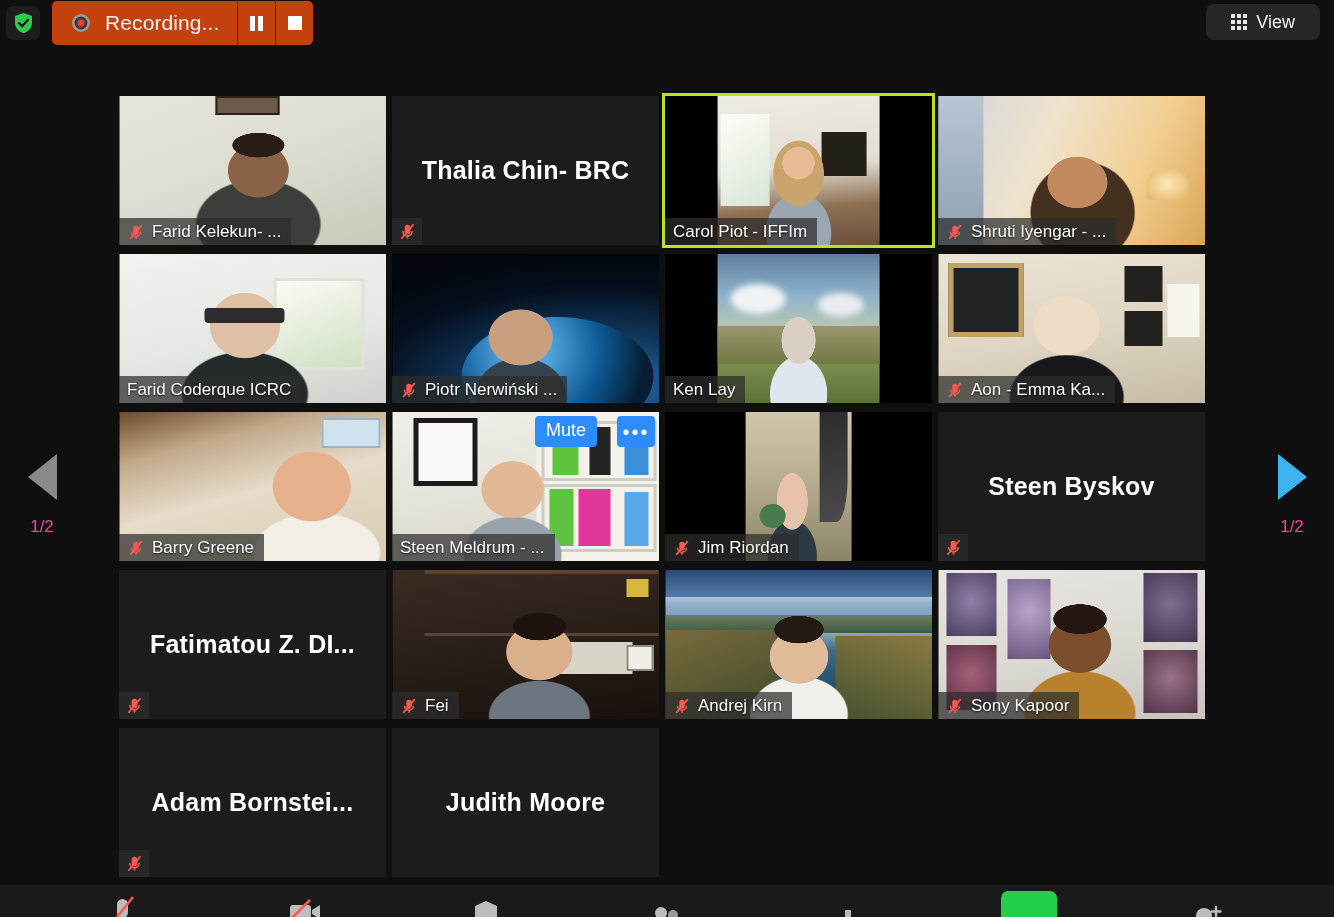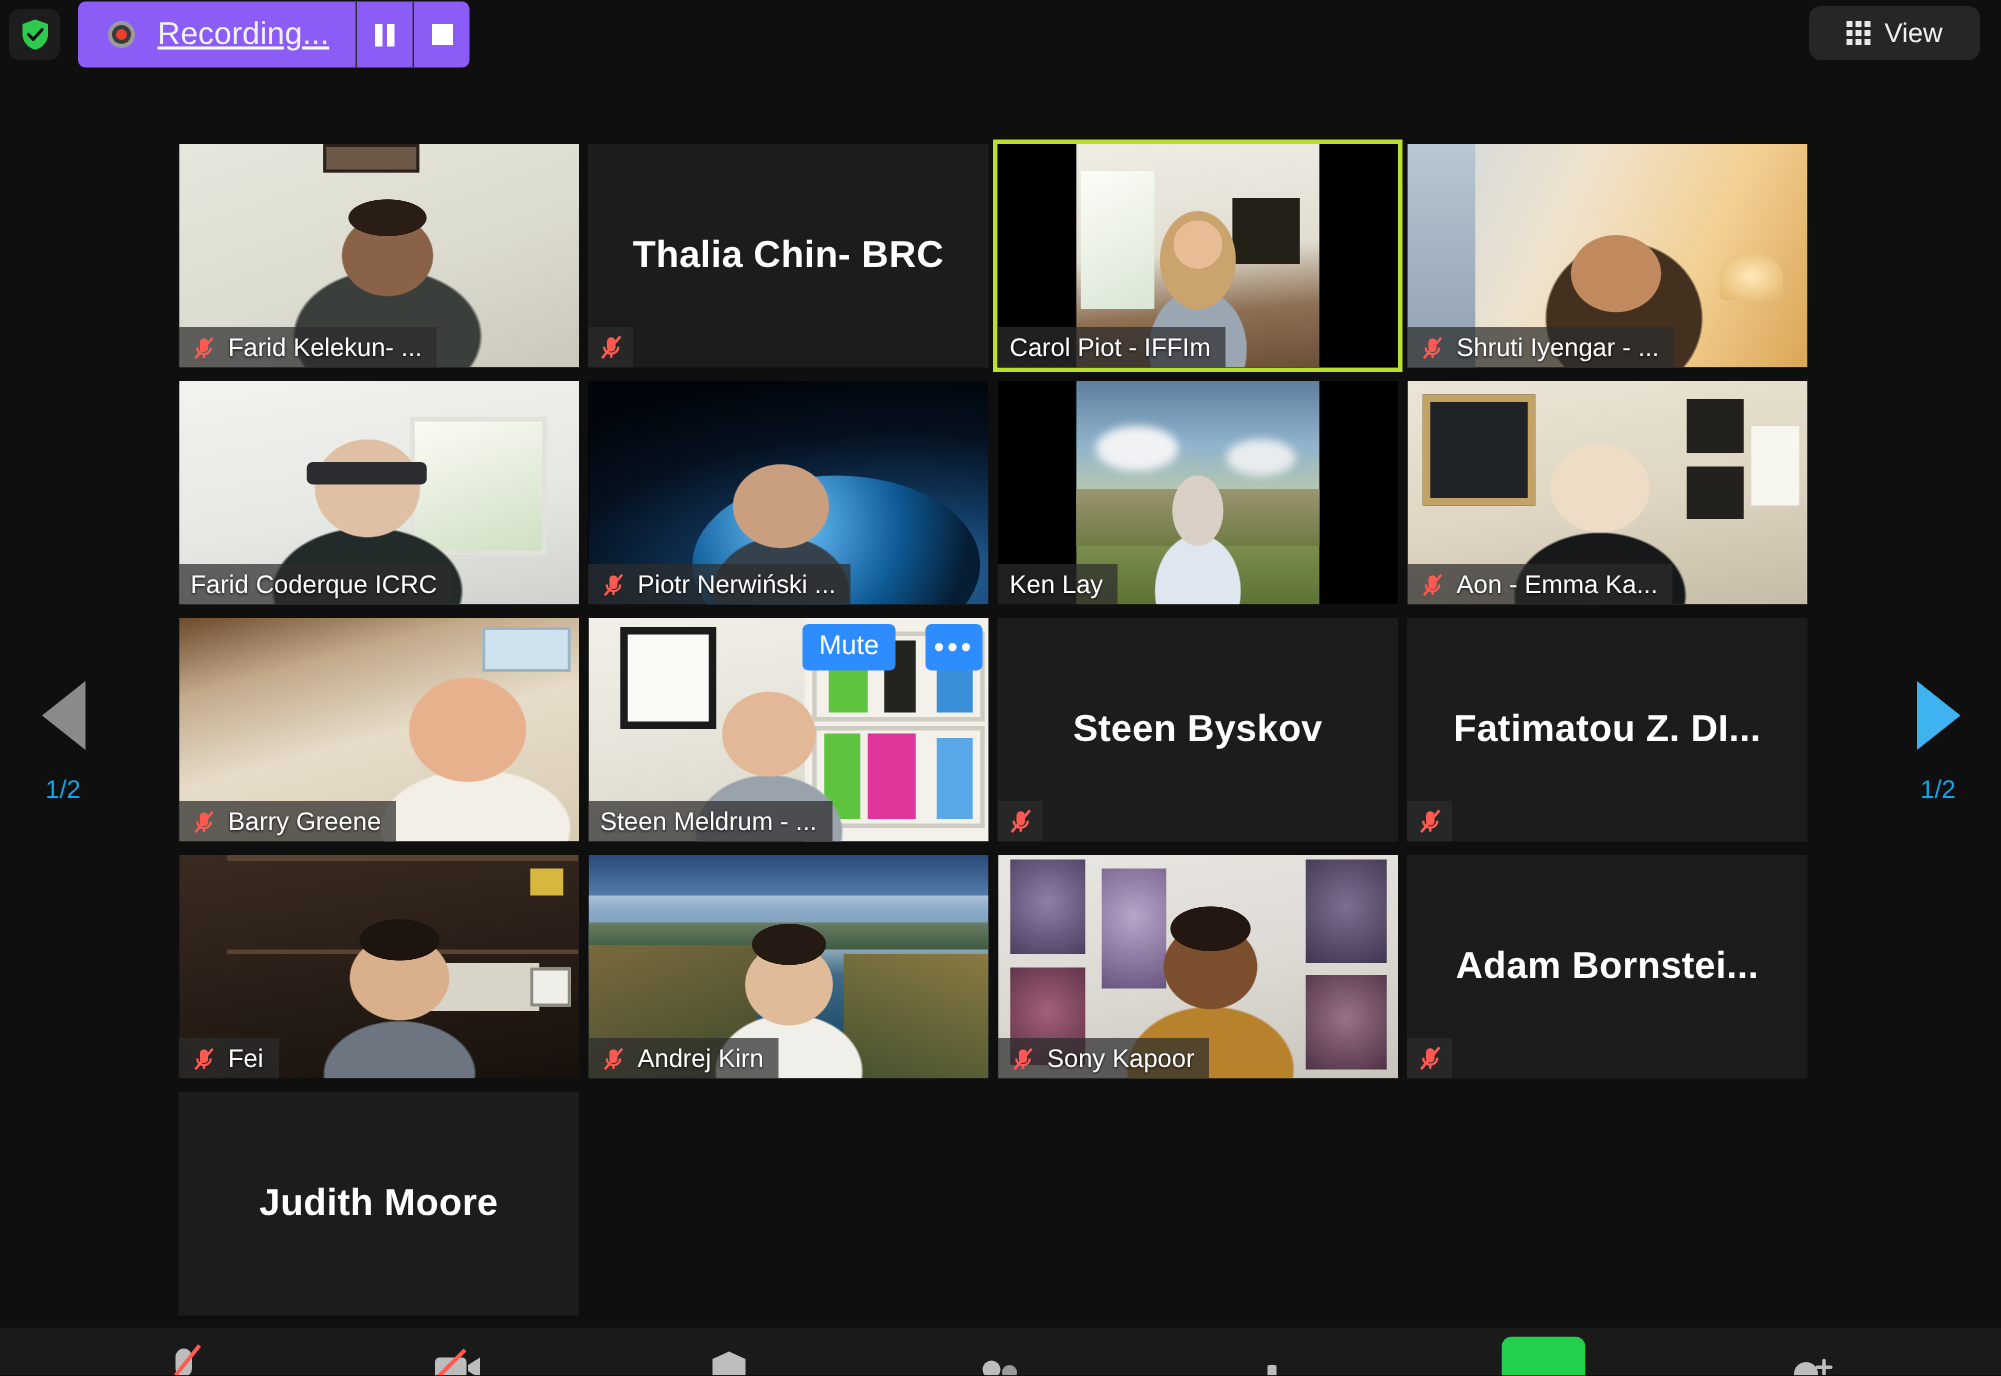--- a/index.html
+++ b/index.html
@@ -38,25 +38,24 @@
     border-radius: 7px;
     display: flex;
     align-items: center;
     justify-content: center;
   }
 
   .rec-pill {
     position: absolute;
     left: 52px; top: 1px;
     height: 44px;
-    background: #8b5cf6;
+    background: #c2410c;
     border-radius: 5px;
     display: flex;
     align-items: center;
-    text-decoration: underline;
   }
 
   .rec-dot-wrap {
     width: 22px; height: 22px;
     margin-left: 18px;
     display: flex; align-items: center; justify-content: center;
   }
 
   .rec-label {
     margin-left: 13px;
@@ -131,21 +130,21 @@
     width: 0; height: 0;
     border-top: 23px solid transparent;
     border-bottom: 23px solid transparent;
   }
   .tri.left  { border-right: 29px solid #8a8a8a; }
   .tri.right { border-left: 29px solid #3fb3f0; }
 
   .pager-count {
     margin-top: 17px;
     font-size: 17px;
-    color: #0ea5e9;
+    color: #ec4899;
     text-align: center;
   }
 
   
   .gallery {
     position: absolute;
     left: 119px;
     top: 96px;
     width: 1097px;
     display: grid;
@@ -548,20 +547,42 @@
         </div>
         <div class="namestrip">
           <span class="label">Steen Meldrum - ...</span>
         </div>
         <div class="hover-ctrls">
           <div class="mute-btn">Mute</div>
           <div class="more-btn">•••</div>
         </div>
       </div>
       <div class="tile">
+        <div class="vid">
+          <div class="vid-inner narrow">
+            <div class="sc" style="background:linear-gradient(180deg,#cfc6ab 0%,#bdb296 38%,#8c8468 100%)"></div>
+            <div style="position:absolute;right:4%;top:0;width:26%;height:74%;background:linear-gradient(160deg,#2c2c2c,#4b4b4b);border-radius:0 0 40% 0"></div>
+            <div class="sc" style="background:radial-gradient(ellipse 38% 40% at 44% 97%,#2d3a44 0%,#2d3a44 60%,transparent 62%)"></div>
+            <div class="sc" style="background:radial-gradient(ellipse 20% 26% at 44% 60%,#e7c3ab 0%,#e7c3ab 72%,transparent 74%)"></div>
+            <div style="position:absolute;left:14%;top:62%;width:24%;height:16%;background:#4a7b4f;border-radius:50%"></div>
+          </div>
+        </div>
+        <div class="namestrip">
+          <span style="display:inline-flex">
+            <svg width="18" height="18" viewBox="0 0 20 20" aria-hidden="true">
+              <rect x="7" y="3" width="6" height="10" rx="3" fill="#ff5a52"></rect>
+              <path d="M5 9.6 a5 5 0 0 0 10 0" fill="none" stroke="#ff5a52" stroke-width="1.7"></path>
+              <line x1="10" y1="14.6" x2="10" y2="17.4" stroke="#ff5a52" stroke-width="1.7"></line>
+              <line x1="3.6" y1="17.6" x2="16.4" y2="2.4" stroke="#ff5a52" stroke-width="1.9"></line>
+            </svg>
+          </span>
+          <span class="label">Jim Riordan</span>
+        </div>
+      </div>
+      <div class="tile">
         <div class="bigname">Steen Byskov</div>
         <div class="mutebox">
           <span style="display:inline-flex">
             <svg width="19" height="19" viewBox="0 0 20 20" aria-hidden="true">
               <rect x="7" y="3" width="6" height="10" rx="3" fill="#ff5a52"></rect>
               <path d="M5 9.6 a5 5 0 0 0 10 0" fill="none" stroke="#ff5a52" stroke-width="1.7"></path>
               <line x1="10" y1="14.6" x2="10" y2="17.4" stroke="#ff5a52" stroke-width="1.7"></line>
               <line x1="3.6" y1="17.6" x2="16.4" y2="2.4" stroke="#ff5a52" stroke-width="1.9"></line>
             </svg>
           </span>

